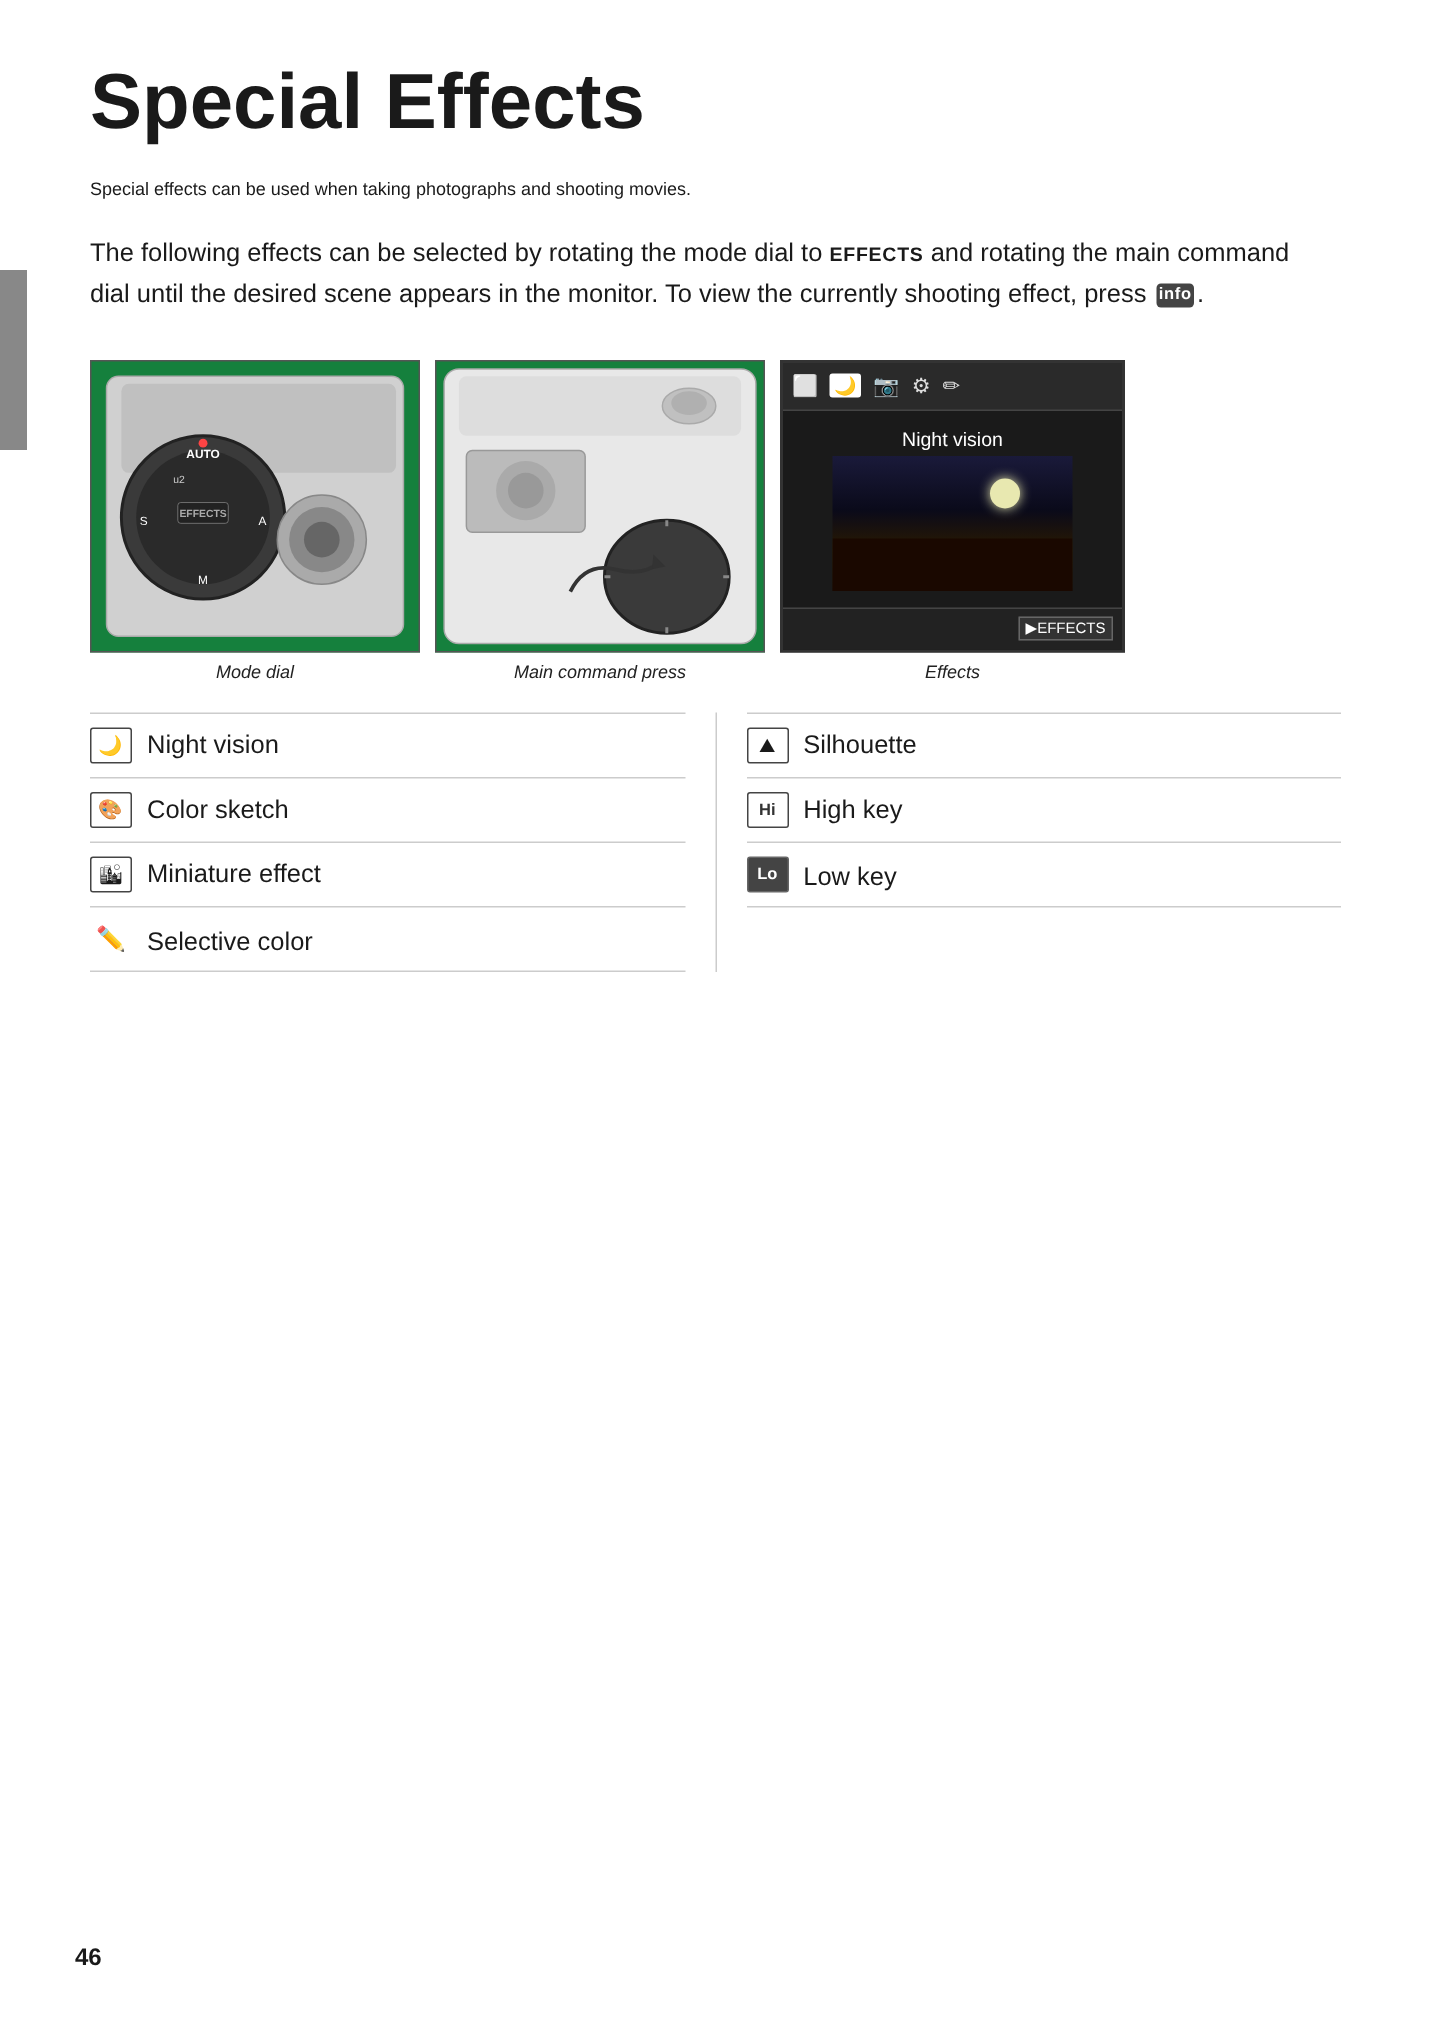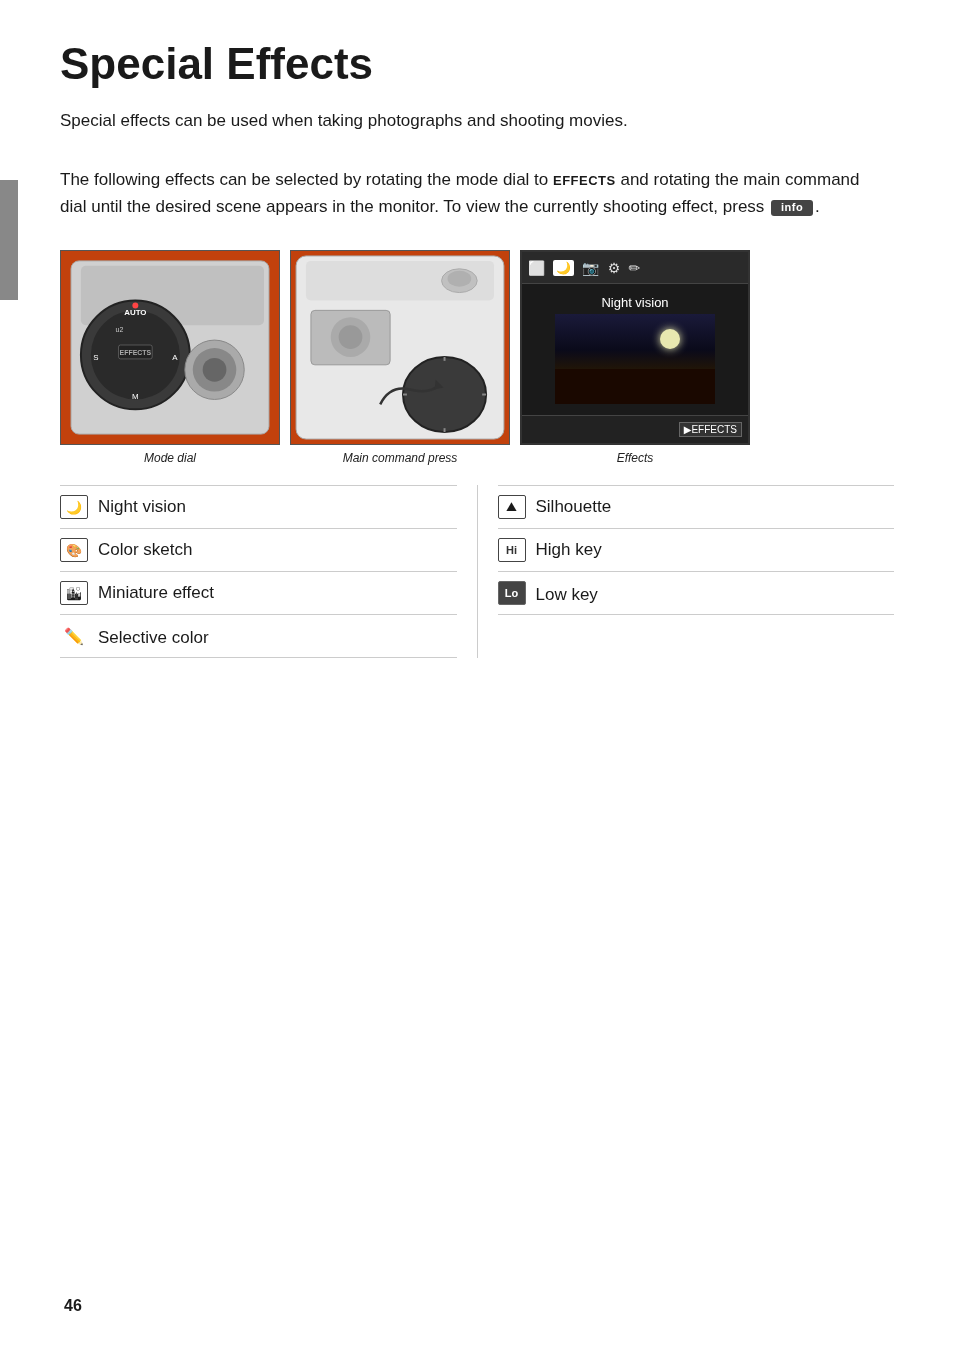--- a/index.html
+++ b/index.html
@@ -17,31 +17,31 @@
     .sidebar-bar {
       position: absolute;
       left: 0;
       top: 180px;
       width: 18px;
       height: 120px;
       background: #888;
     }
 
     h1 {
-      font-size: 44px;
+      font-size: 52px;
       font-weight: 900;
       line-height: 1.1;
       margin-bottom: 20px;
       font-family: 'Arial Black', Arial, sans-serif;
     }
 
     .intro-text {
-      font-size: 17px;
+      font-size: 12px;
       line-height: 1.5;
-      margin-bottom: 32px;
+      margin-bottom: 20px;
       max-width: 820px;
     }
 
     .intro-text2 {
       font-size: 17px;
       line-height: 1.6;
       margin-bottom: 30px;
       max-width: 820px;
     }
 
@@ -52,21 +52,21 @@
     }
 
     .info-badge {
       display: inline-flex;
       align-items: center;
       justify-content: center;
       background: #444;
       color: #fff;
       font-size: 11px;
       font-weight: bold;
-      width: 42px;
+      width: 25px;
       height: 16px;
       border-radius: 3px;
       vertical-align: middle;
       margin-left: 2px;
       margin-right: 2px;
       letter-spacing: 0.5px;
     }
 
     
     .images-row {
@@ -77,21 +77,21 @@
     }
 
     .image-container {
       display: flex;
       flex-direction: column;
       align-items: center;
     }
 
     .diagram-box {
       border: 1.5px solid #555;
-      background: #c2410c;
+      background: #15803d;
       display: flex;
       align-items: center;
       justify-content: center;
       position: relative;
       overflow: hidden;
     }
 
     .mode-dial-box {
       width: 220px;
       height: 195px;
@@ -259,21 +259,21 @@
     }
 
     .effect-label {
       font-size: 17px;
     }
 
     
     .page-number {
       position: absolute;
       bottom: 30px;
-      left: 64px;
+      left: 50px;
       font-size: 16px;
       font-weight: bold;
     }
   </style>
 </head>
 <body>
 
 <div class="sidebar-bar"></div>
 
 <h1>Special Effects</h1>

